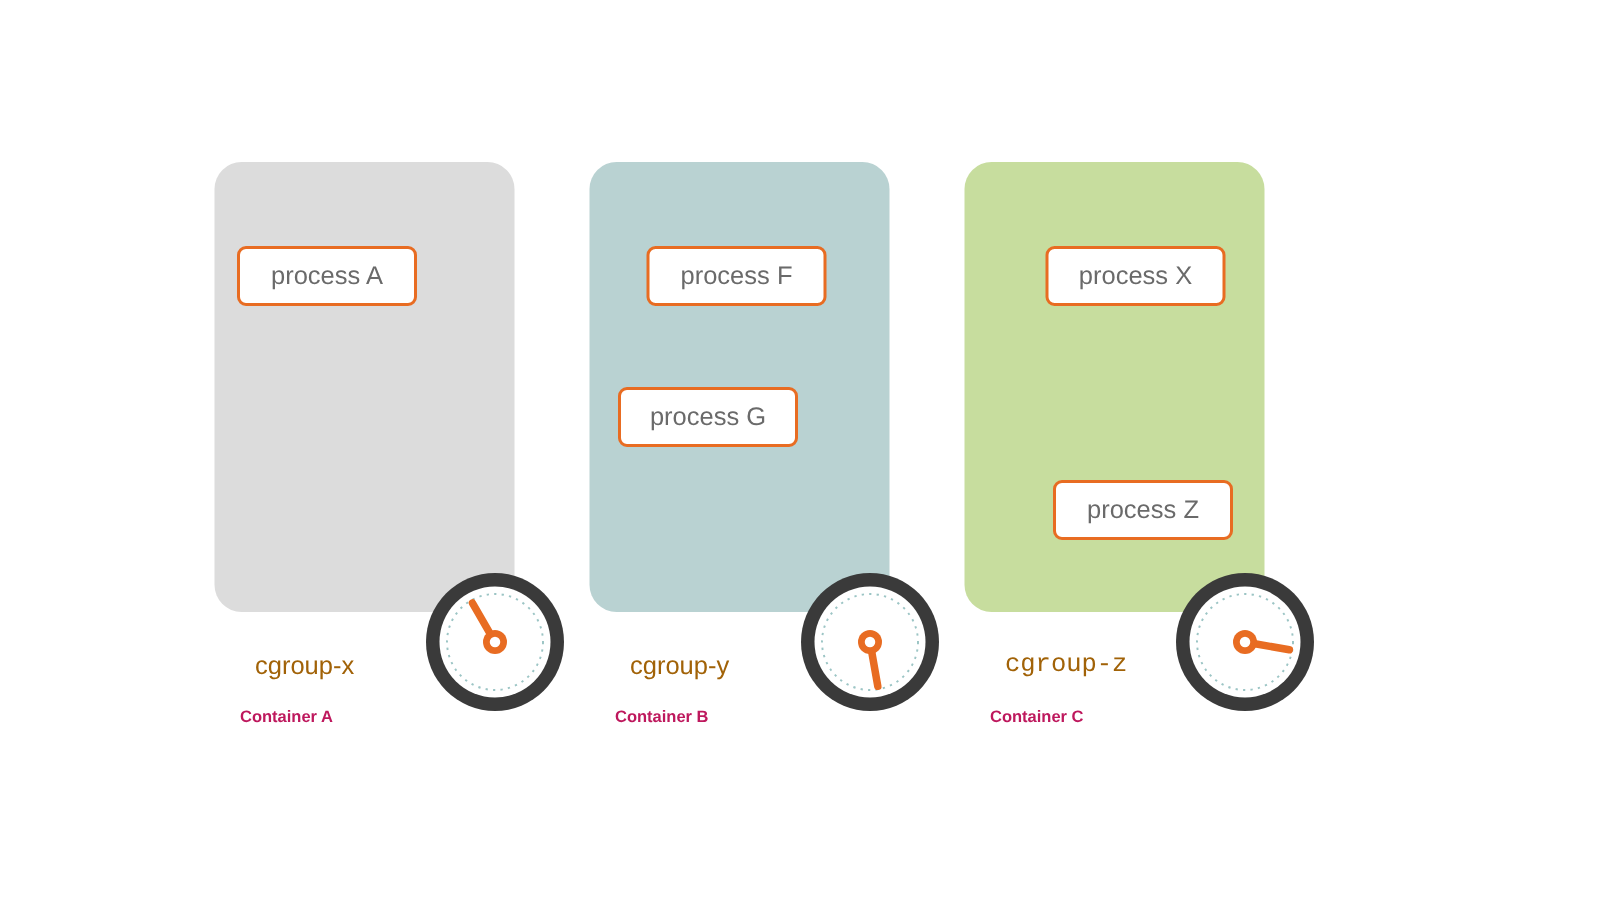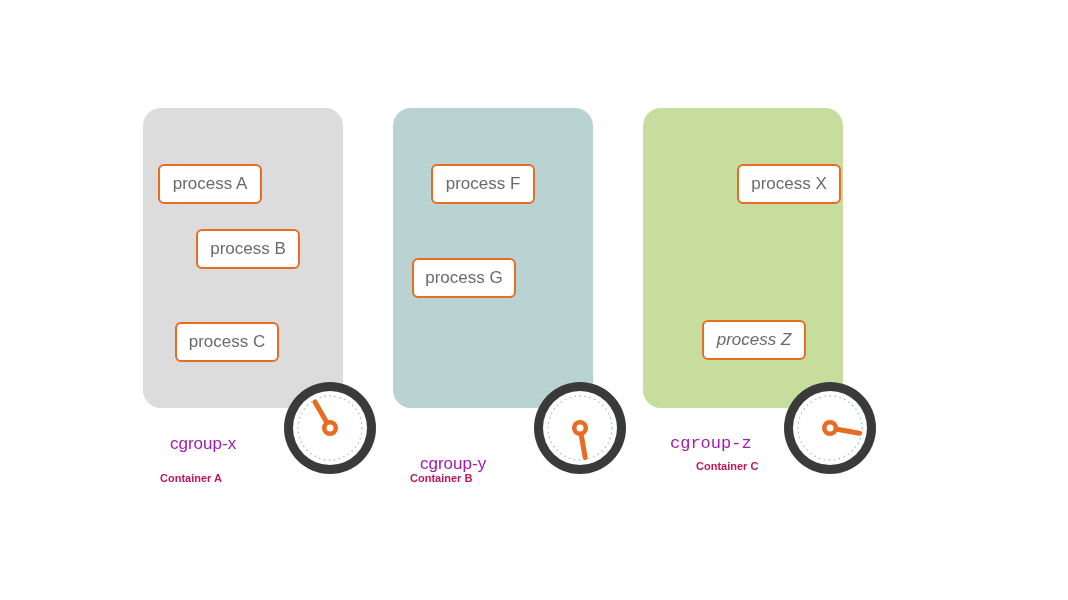--- a/index.html
+++ b/index.html
@@ -19,34 +19,34 @@
   .container-box {
     position: absolute;
     width: 200px;
     height: 300px;
     border-radius: 18px;
   }
   .process {
     position: absolute;
     box-sizing: border-box;
     height: 40px;
-    width: 104px;
+    width: 120px;
     background: #ffffff;
     border: 2px solid #e86c22;
     border-radius: 6px;
     display: flex;
     align-items: center;
     justify-content: center;
     font-size: 17px;
     color: #6a6a6a;
   }
   .cgroup-label {
     position: absolute;
     font-size: 17px;
-    color: #a21caf;
+    color: #a16207;
     text-align: center;
   }
   .container-label {
     position: absolute;
     font-size: 11px;
     font-weight: 700;
     color: #be185d;
     text-align: center;
   }
   .gauge {
@@ -56,26 +56,20 @@
   }
 </style>
 </head>
 <body>
 
 <div class="stage">
 
   <div class="container-box" style="left:143px; top:108px; background:#dcdcdc;"></div>
   <div class="process" style="left:158px; top:164px;">
       <span>process A</span>
-    </div>
-  <div class="process" style="left:196px; top:229px;">
-      <span>process B</span>
-    </div>
-  <div class="process" style="left:175px; top:322px;">
-      <span>process C</span>
     </div>
   <div class="cgroup-label" style="left:170px; top:434px;">cgroup-x</div>
   <div class="container-label" style="left:160px; top:472px;">Container A</div>
   <div class="gauge" style="left:280px; top:378px;">
     <svg viewBox="0 0 100 100" width="100" height="100">
       <circle cx="50" cy="50" r="46" fill="#3a3a3a"></circle>
       <circle cx="50" cy="50" r="37" fill="#ffffff"></circle>
       <g stroke="#9cc5c5" stroke-width="1.3" stroke-dasharray="1.5 3.5">
         <circle cx="50" cy="50" r="32" fill="none"></circle>
       </g>
@@ -87,46 +81,46 @@
     </svg>
   </div>
 
   <div class="container-box" style="left:393px; top:108px; background:#b9d2d2;"></div>
   <div class="process" style="left:431px; top:164px;">
       <span>process F</span>
     </div>
   <div class="process" style="left:412px; top:258px;">
       <span>process G</span>
     </div>
-  <div class="cgroup-label" style="left:420px; top:454px;">cgroup-y</div>
+  <div class="cgroup-label" style="left:420px; top:434px;">cgroup-y</div>
   <div class="container-label" style="left:410px; top:472px;">Container B</div>
   <div class="gauge" style="left:530px; top:378px;">
     <svg viewBox="0 0 100 100" width="100" height="100">
       <circle cx="50" cy="50" r="46" fill="#3a3a3a"></circle>
       <circle cx="50" cy="50" r="37" fill="#ffffff"></circle>
       <g stroke="#9cc5c5" stroke-width="1.3" stroke-dasharray="1.5 3.5">
         <circle cx="50" cy="50" r="32" fill="none"></circle>
       </g>
       <g transform="rotate(170 50 50)">
         <path d="M50 50 L50 20" stroke="#e86c22" stroke-width="5" stroke-linecap="round"></path>
       </g>
       <circle cx="50" cy="50" r="8" fill="#e86c22"></circle>
       <circle cx="50" cy="50" r="3.5" fill="#ffffff"></circle>
     </svg>
   </div>
 
   <div class="container-box" style="left:643px; top:108px; background:#c7dd9e;"></div>
-  <div class="process" style="left:697px; top:164px;margin-left:40px;">
+  <div class="process" style="left:697px; top:164px;">
       <span>process X</span>
     </div>
-  <div class="process" style="left:702px; top:320px;font-style:italic;">
+  <div class="process" style="left:702px; top:320px;">
       <span>process Z</span>
     </div>
   <div class="cgroup-label" style="left:670px; top:434px;font-family:Liberation Mono, monospace;">cgroup-z</div>
-  <div class="container-label" style="left:660px; top:460px;margin-left:36px;">Container C</div>
+  <div class="container-label" style="left:660px; top:472px;">Container C</div>
   <div class="gauge" style="left:780px; top:378px;">
     <svg viewBox="0 0 100 100" width="100" height="100">
       <circle cx="50" cy="50" r="46" fill="#3a3a3a"></circle>
       <circle cx="50" cy="50" r="37" fill="#ffffff"></circle>
       <g stroke="#9cc5c5" stroke-width="1.3" stroke-dasharray="1.5 3.5">
         <circle cx="50" cy="50" r="32" fill="none"></circle>
       </g>
       <g transform="rotate(100 50 50)">
         <path d="M50 50 L50 20" stroke="#e86c22" stroke-width="5" stroke-linecap="round"></path>
       </g>

